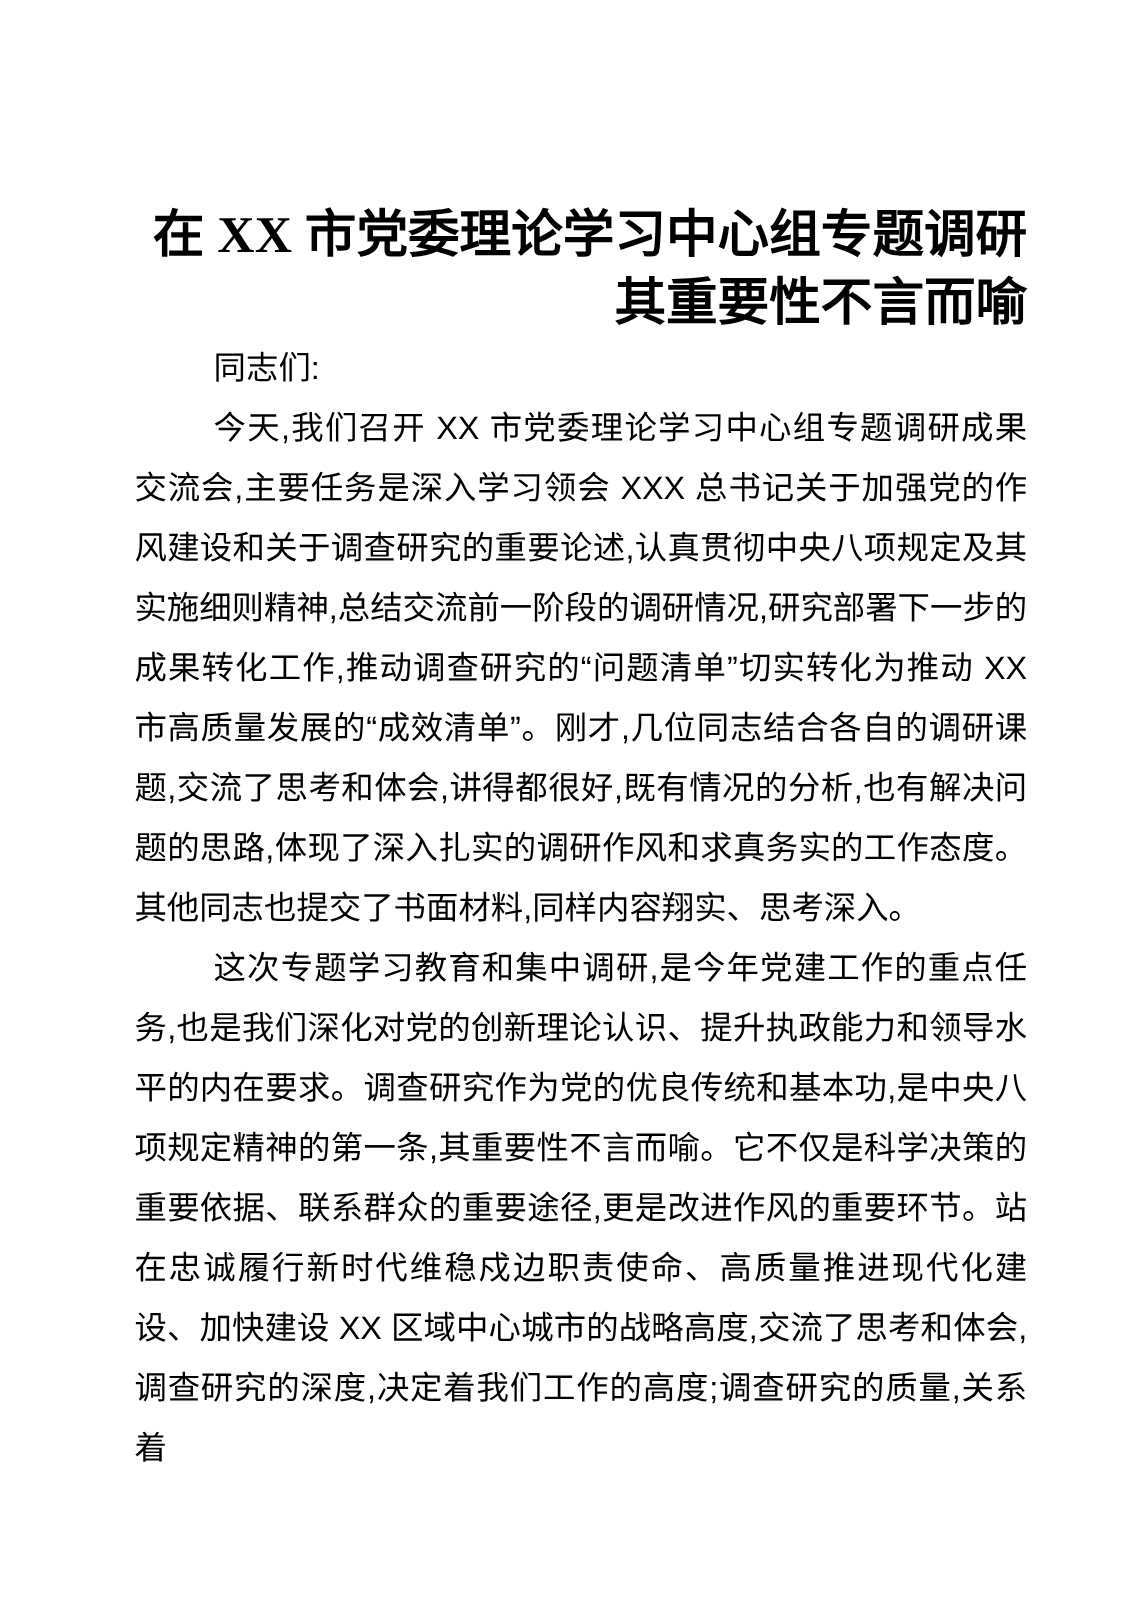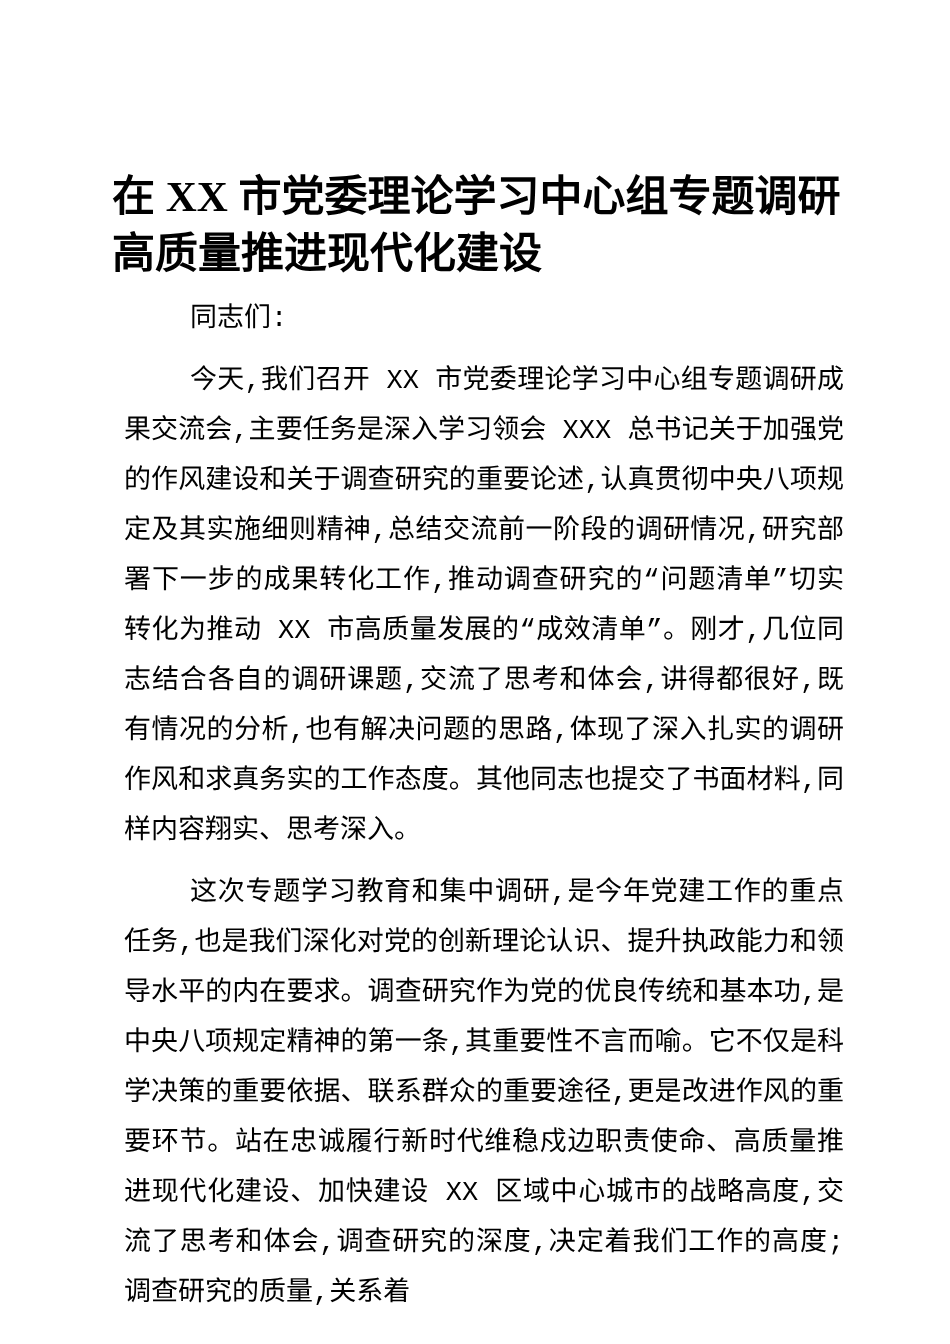--- a/index.html
+++ b/index.html
@@ -23,47 +23,47 @@
     left: 112px;
     top: 168px;
     width: 744px;
     color: #000000;
   }
   .title {
     font-family: "Liberation Serif", "DejaVu Serif", serif;
     font-weight: bold;
     font-size: 43px;
     line-height: 57px;
-    text-align: left;
+    text-align: right;
     margin: 0;
     color: #000000;
   }
   .title-line {
     display: block;
     white-space: nowrap;
   }
   .body-text p {
-    font-family: Liberation Mono, monospace;
+    font-family: Liberation Sans, sans-serif;
     font-size: 27px;
     line-height: 50px;
-    margin: 12px;
+    margin: 0;
     text-align: justify;
     text-indent: 66px;
     color: #000000;
     letter-spacing: 0px;
   }
 </style>
 </head>
 <body>
 
 <div class="page">
   <div class="doc">
     <h1 class="title">
       <span class="title-line">在 XX 市党委理论学习中心组专题调研</span>
-      <span class="title-line">高质量推进现代化建设</span>
+      <span class="title-line">其重要性不言而喻</span>
     </h1>
     <div class="body-text">
       <p>同志们:</p>
       <p>今天,我们召开 XX 市党委理论学习中心组专题调研成果交流会,主要任务是深入学习领会 XXX 总书记关于加强党的作风建设和关于调查研究的重要论述,认真贯彻中央八项规定及其实施细则精神,总结交流前一阶段的调研情况,研究部署下一步的成果转化工作,推动调查研究的“问题清单”切实转化为推动 XX 市高质量发展的“成效清单”。刚才,几位同志结合各自的调研课题,交流了思考和体会,讲得都很好,既有情况的分析,也有解决问题的思路,体现了深入扎实的调研作风和求真务实的工作态度。其他同志也提交了书面材料,同样内容翔实、思考深入。</p>
       <p>这次专题学习教育和集中调研,是今年党建工作的重点任务,也是我们深化对党的创新理论认识、提升执政能力和领导水平的内在要求。调查研究作为党的优良传统和基本功,是中央八项规定精神的第一条,其重要性不言而喻。它不仅是科学决策的重要依据、联系群众的重要途径,更是改进作风的重要环节。站在忠诚履行新时代维稳戍边职责使命、高质量推进现代化建设、加快建设 XX 区域中心城市的战略高度,交流了思考和体会,调查研究的深度,决定着我们工作的高度;调查研究的质量,关系着</p>
     </div>
   </div>
 </div>
 
 </body></html>

